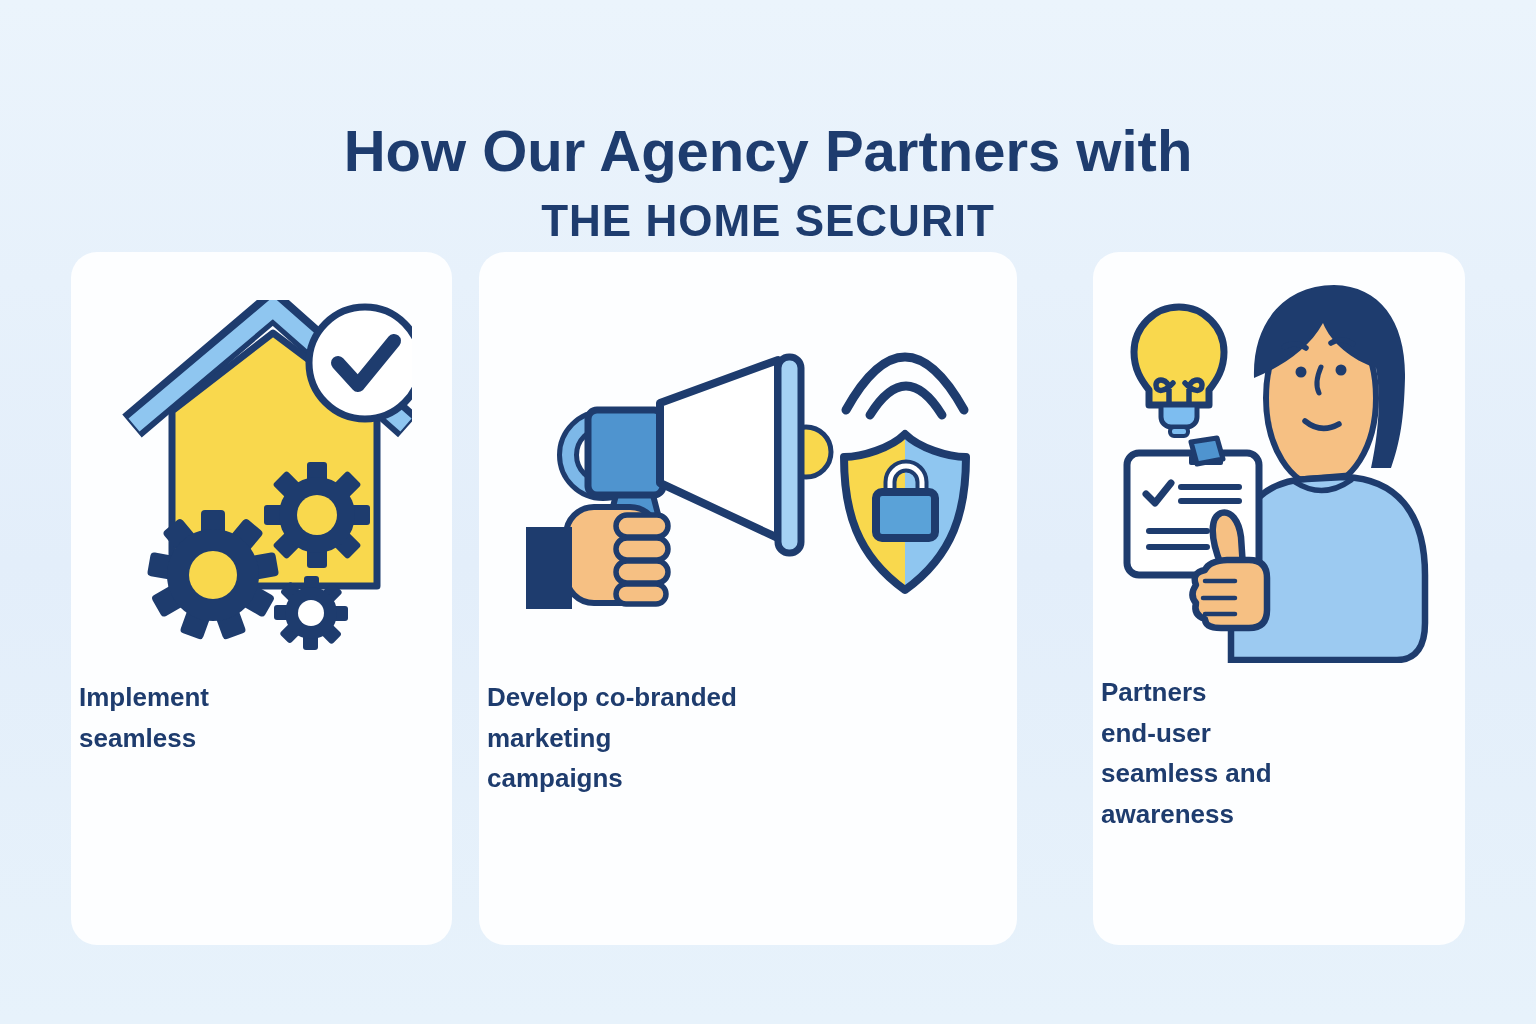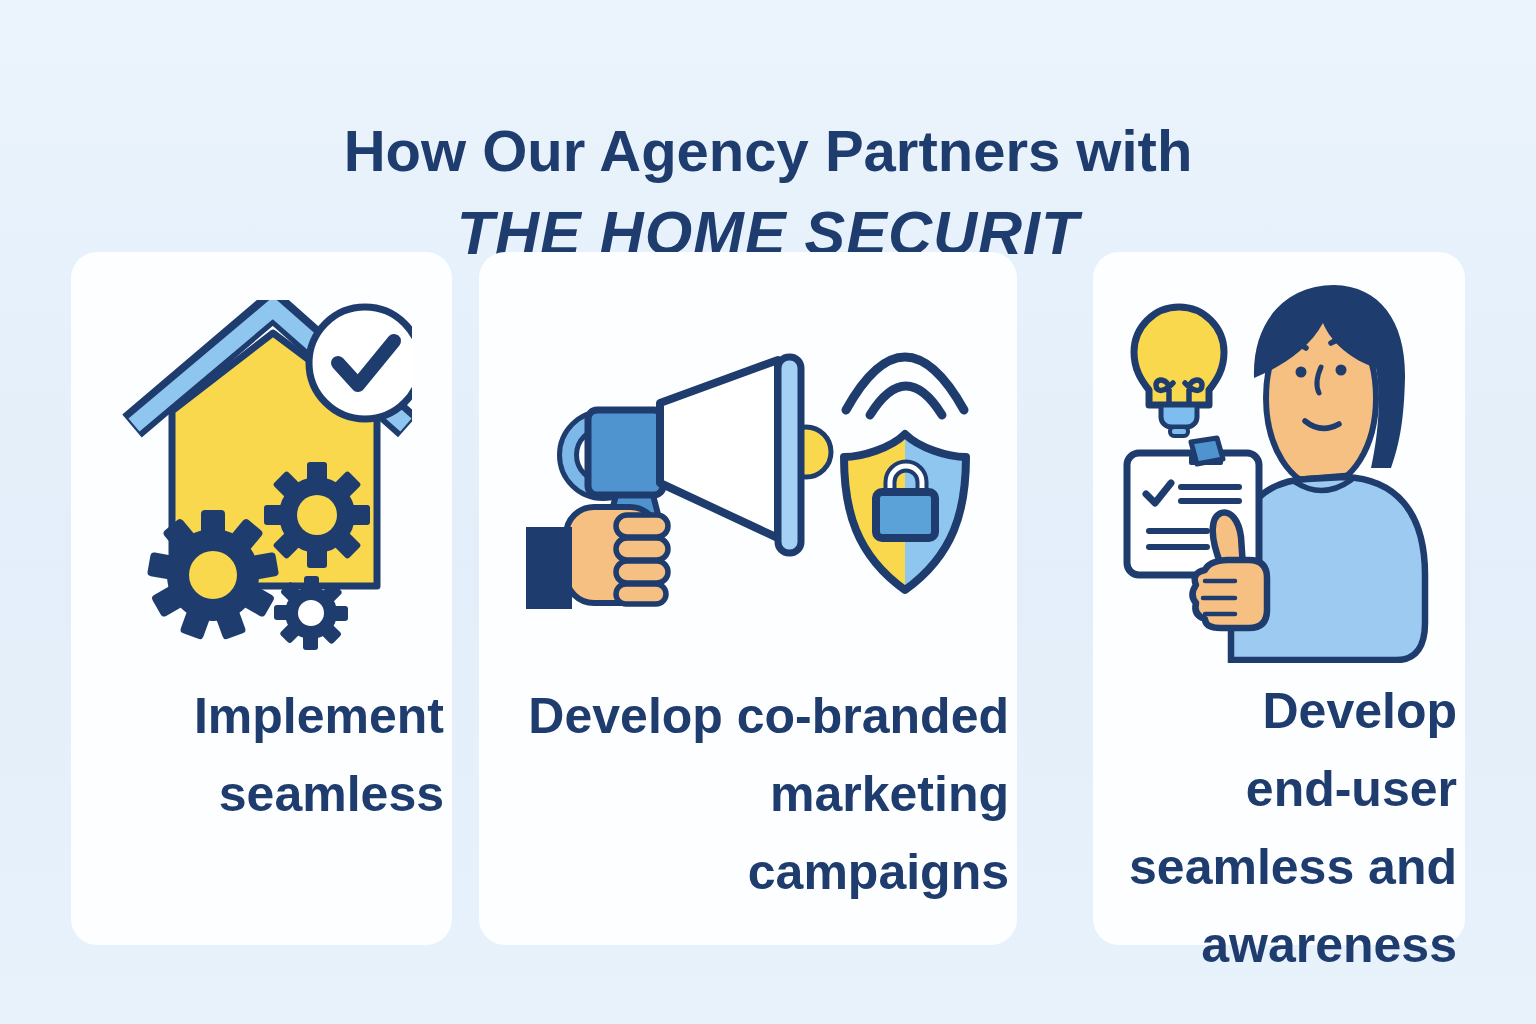--- a/index.html
+++ b/index.html
@@ -8,36 +8,36 @@
     width:1536px;height:1024px;
     background:linear-gradient(180deg,#ebf4fc 0%,#e3eefa 55%,#e7f2fb 100%);
     font-family:"Liberation Sans", sans-serif;
     overflow:hidden;
   }
   .title{
     position:absolute;top:68px;left:0;right:0;
     text-align:center;color:#1e3c6e;font-weight:bold;line-height:1.38;margin-top:43px;
   }
   .title .l1{font-size:58px;letter-spacing:0px;}
-  .title .l2{font-size:61px;letter-spacing:1px;font-style:italic;}
+  .title .l2{font-size:44px;letter-spacing:1px;}
   .card{
     position:absolute;top:252px;height:693px;
     background:#fdfeff;border-radius:26px;
   }
   .card1{left:71px;width:381px;}
   .card2{left:479px;width:538px;}
   .card3{left:1093px;width:372px;}
   .icon-wrap{position:absolute;left:0;right:0;display:flex;justify-content:center;}
   .card1 .icon-wrap{top:48px;}
   .card2 .icon-wrap{top:93px;}
   .card3 .icon-wrap{top:31px;}
   .label{
     position:absolute;top:425px;left:8px;right:8px;
-    text-align:right;color:#1e3c6e;
-    font-size:50px;font-weight:600;line-height:1.56;
+    text-align:left;color:#1e3c6e;
+    font-size:26px;font-weight:600;line-height:1.56;
   }
   .card3 .label{top:420px;}
 </style>
 </head>
 <body>
 
 <div class="page">
 
   <div class="title">
     <div class="l1">How Our Agency Partners with</div>
@@ -193,20 +193,20 @@
         <g>
           <path d="M 112,282 C 100,252 102,234 112,230 C 122,227 130,238 132,254 L 134,284 Z" fill="#f6c083" stroke="#1e3c6e" stroke-width="6.5" stroke-linejoin="round"></path>
           <path d="M 118,277 L 140,277 Q 158,277 158,295 L 158,327 Q 158,345 140,345 L 112,345 Q 96,345 96,336 Q 84,332 87,320 Q 80,312 87,302 Q 82,290 96,287 Q 100,278 118,277 Z" fill="#f6c083" stroke="#1e3c6e" stroke-width="6.5" stroke-linejoin="round"></path>
           <path d="M 96,298 H 126" stroke="#1e3c6e" stroke-width="4.5" stroke-linecap="round"></path>
           <path d="M 94,315 H 126" stroke="#1e3c6e" stroke-width="4.5" stroke-linecap="round"></path>
           <path d="M 96,331 H 126" stroke="#1e3c6e" stroke-width="4.5" stroke-linecap="round"></path>
         </g>
       </svg>
     </div>
     <div class="label">
-      <div>Develop</div>
+      <div>Partners</div>
       <div>end-user</div>
       <div>seamless and</div>
       <div>awareness</div>
     </div>
   </div>
 
 </div>
 
 </body></html>

